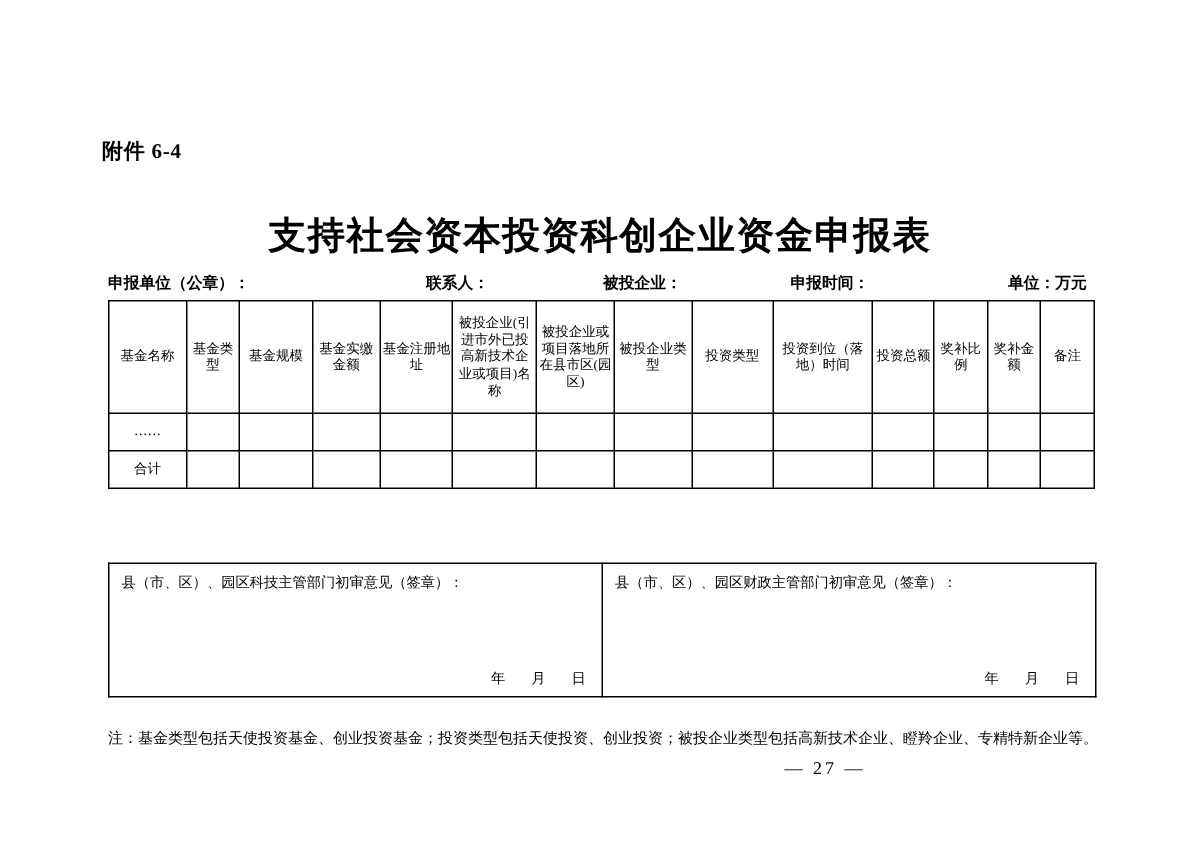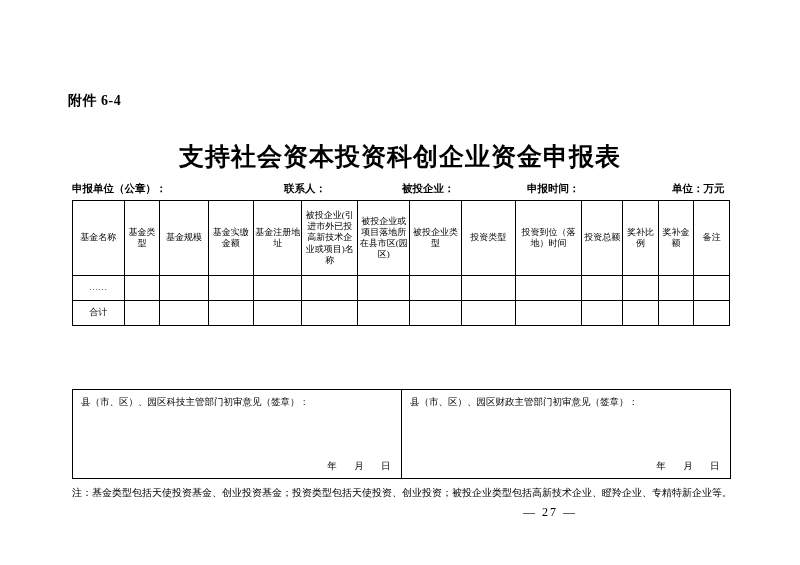--- a/index.html
+++ b/index.html
@@ -82,21 +82,20 @@
   table.main tbody td {
     height: 22px;
   }
   .row-tall td { height: 34px; }
 
   .sign-wrap {
     position: absolute;
     left: 72px;
     top: 375px;
     width: 658px;
-    margin-top: 14px;
   }
   table.sign {
     width: 658px;
     border-collapse: collapse;
     table-layout: fixed;
     font-size: 9.5px;
   }
   table.sign td {
     border: 1px solid #000000;
     vertical-align: top;

